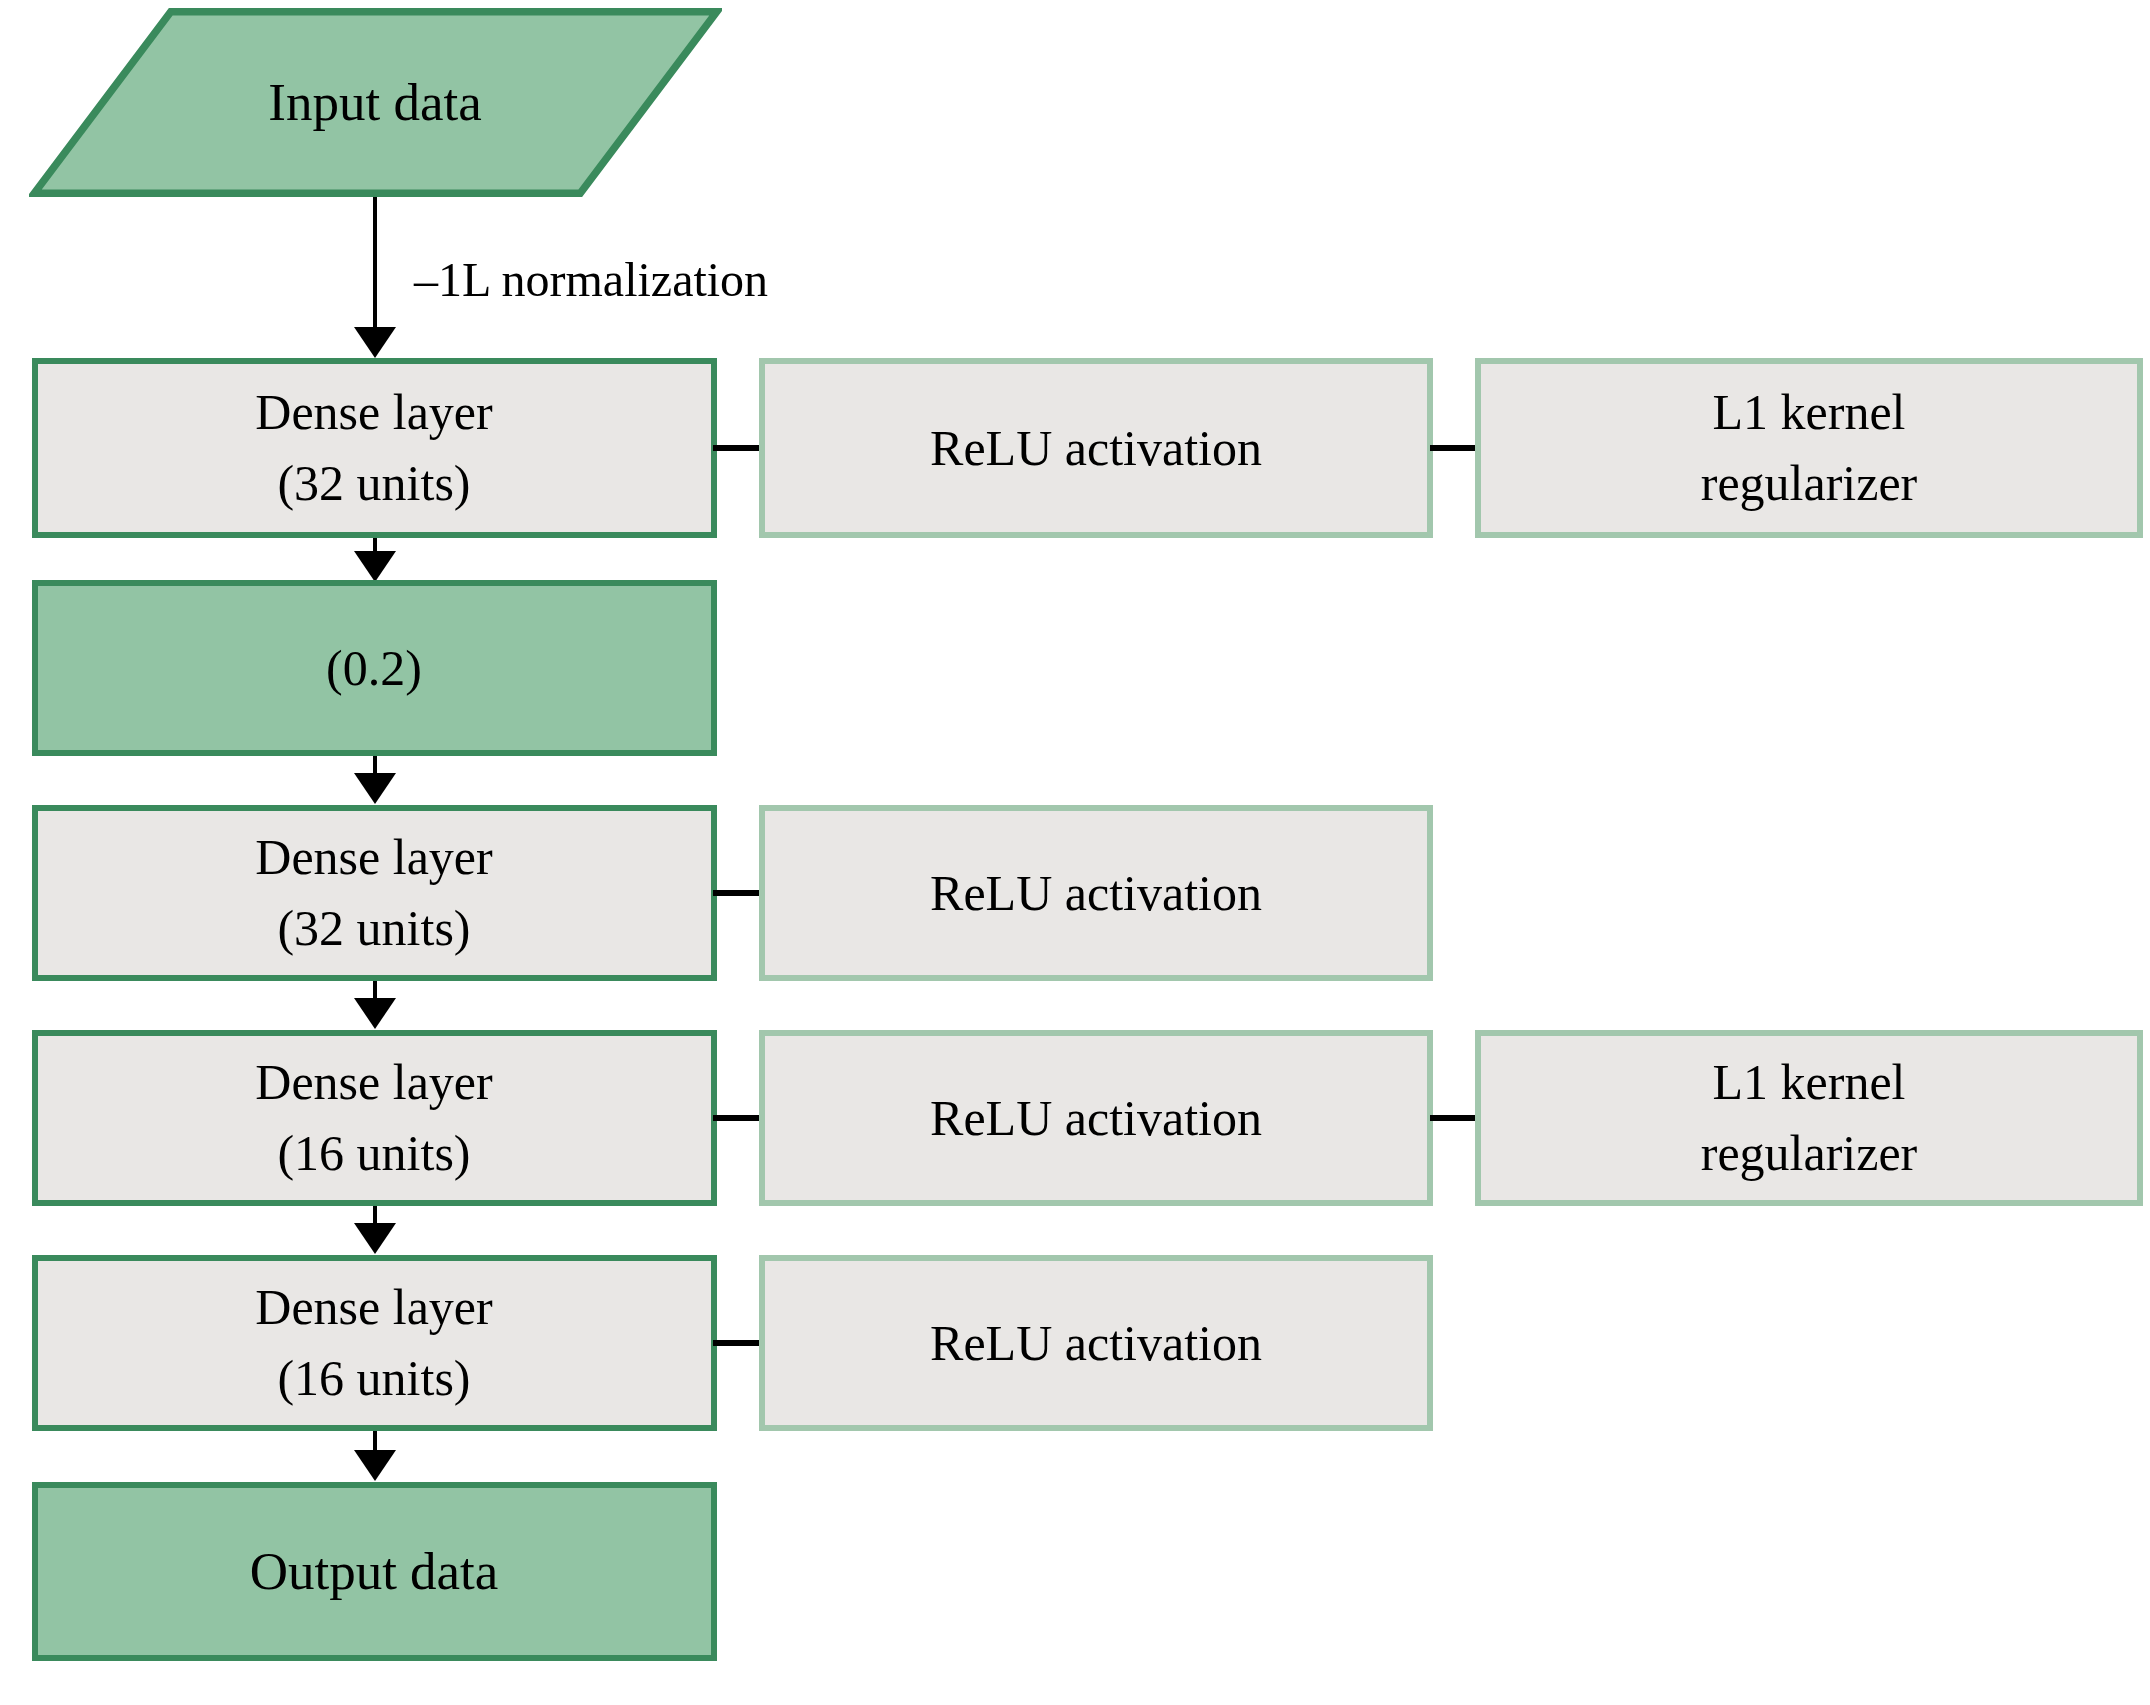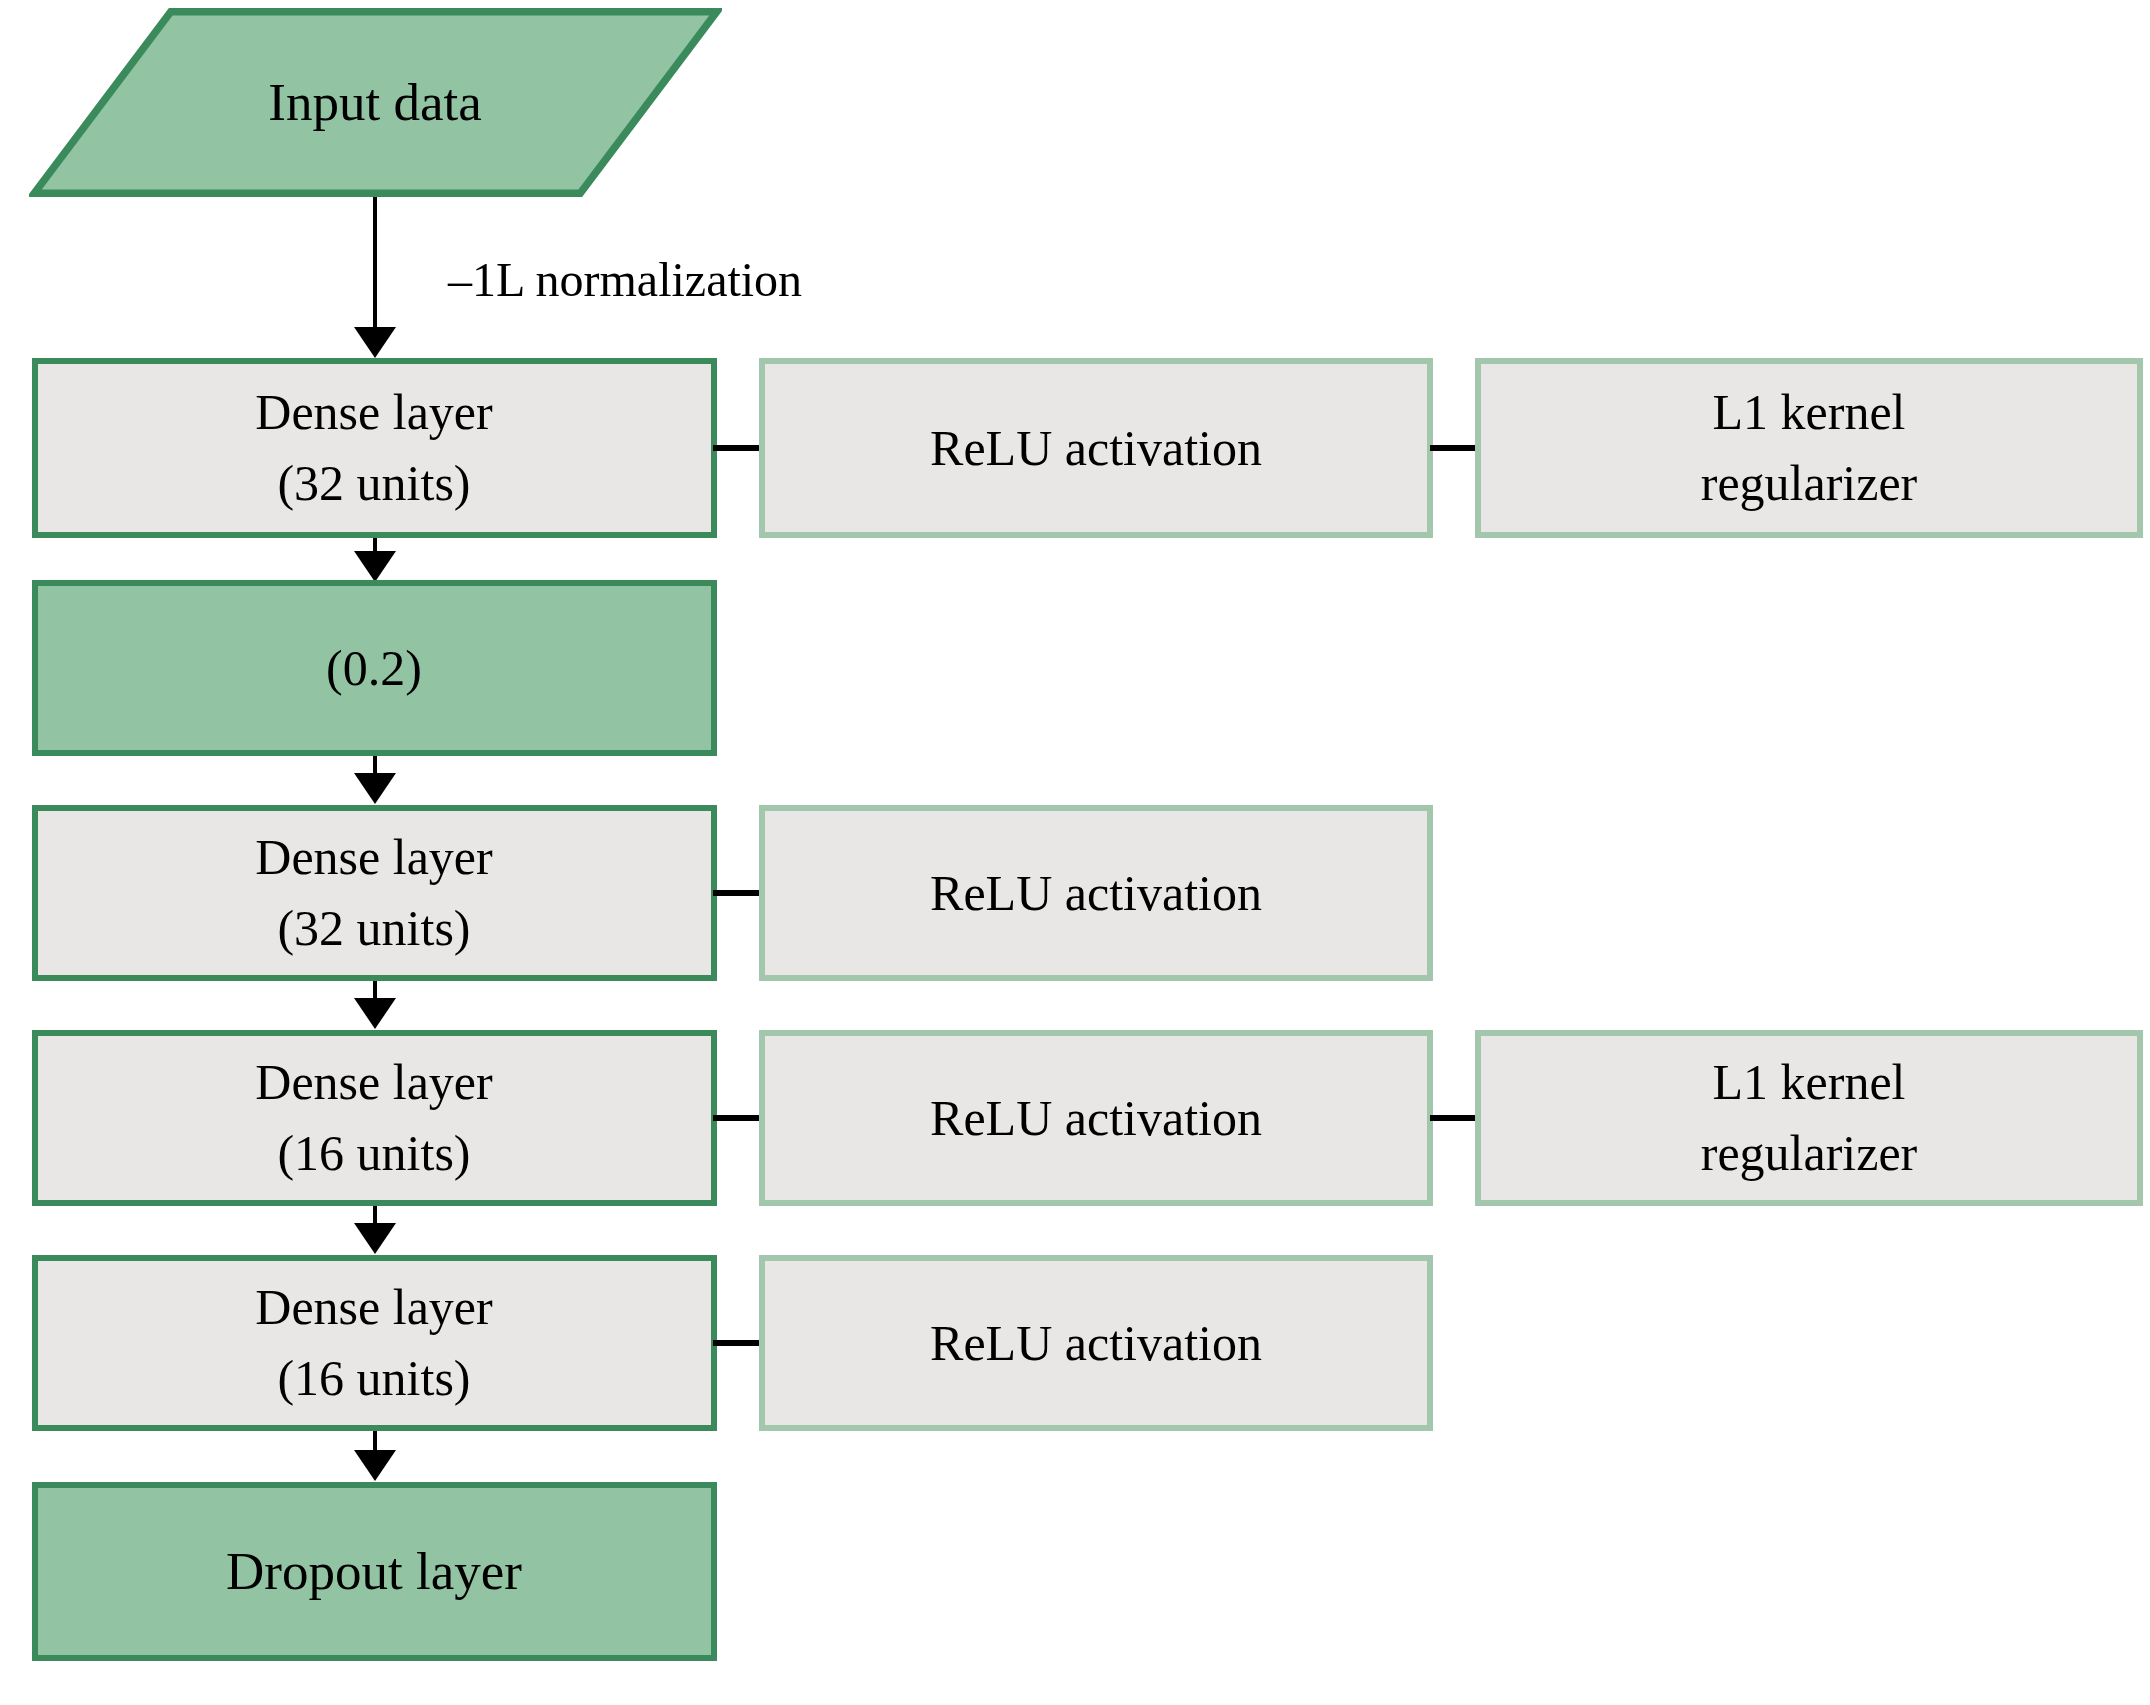--- a/index.html
+++ b/index.html
@@ -63,21 +63,20 @@
     justify-content: center;
     align-items: center;
     font-size: 53px;
   }
   .edge-label {
     position: absolute;
     left: 414px;
     top: 252px;
     font-size: 48px;
     white-space: nowrap;
-    margin-left: 34px;
   }
   .arrow-v {
     position: absolute;
     width: 42px;
     display: flex;
     flex-direction: column;
     align-items: center;
   }
   .arrow-v .shaft {
     width: 4.5px;
@@ -184,17 +183,17 @@
   <div class="node node--gray-light" style="left:759px; top:1255px; width:674px; height:176px;">
     <div>ReLU activation</div>
   </div>
 
   <div class="arrow-v" style="left:354px; top:1431px; height:50px;">
     <div class="shaft"></div>
     <div class="head"></div>
   </div>
 
   <div class="node node--green" style="left:31.5px; top:1482px; width:685px; height:179px; font-size:53px;">
-    <div>Dropout layer</div>
+    <div>Output data</div>
   </div>
 
 </div>
 
 
 </body></html>

